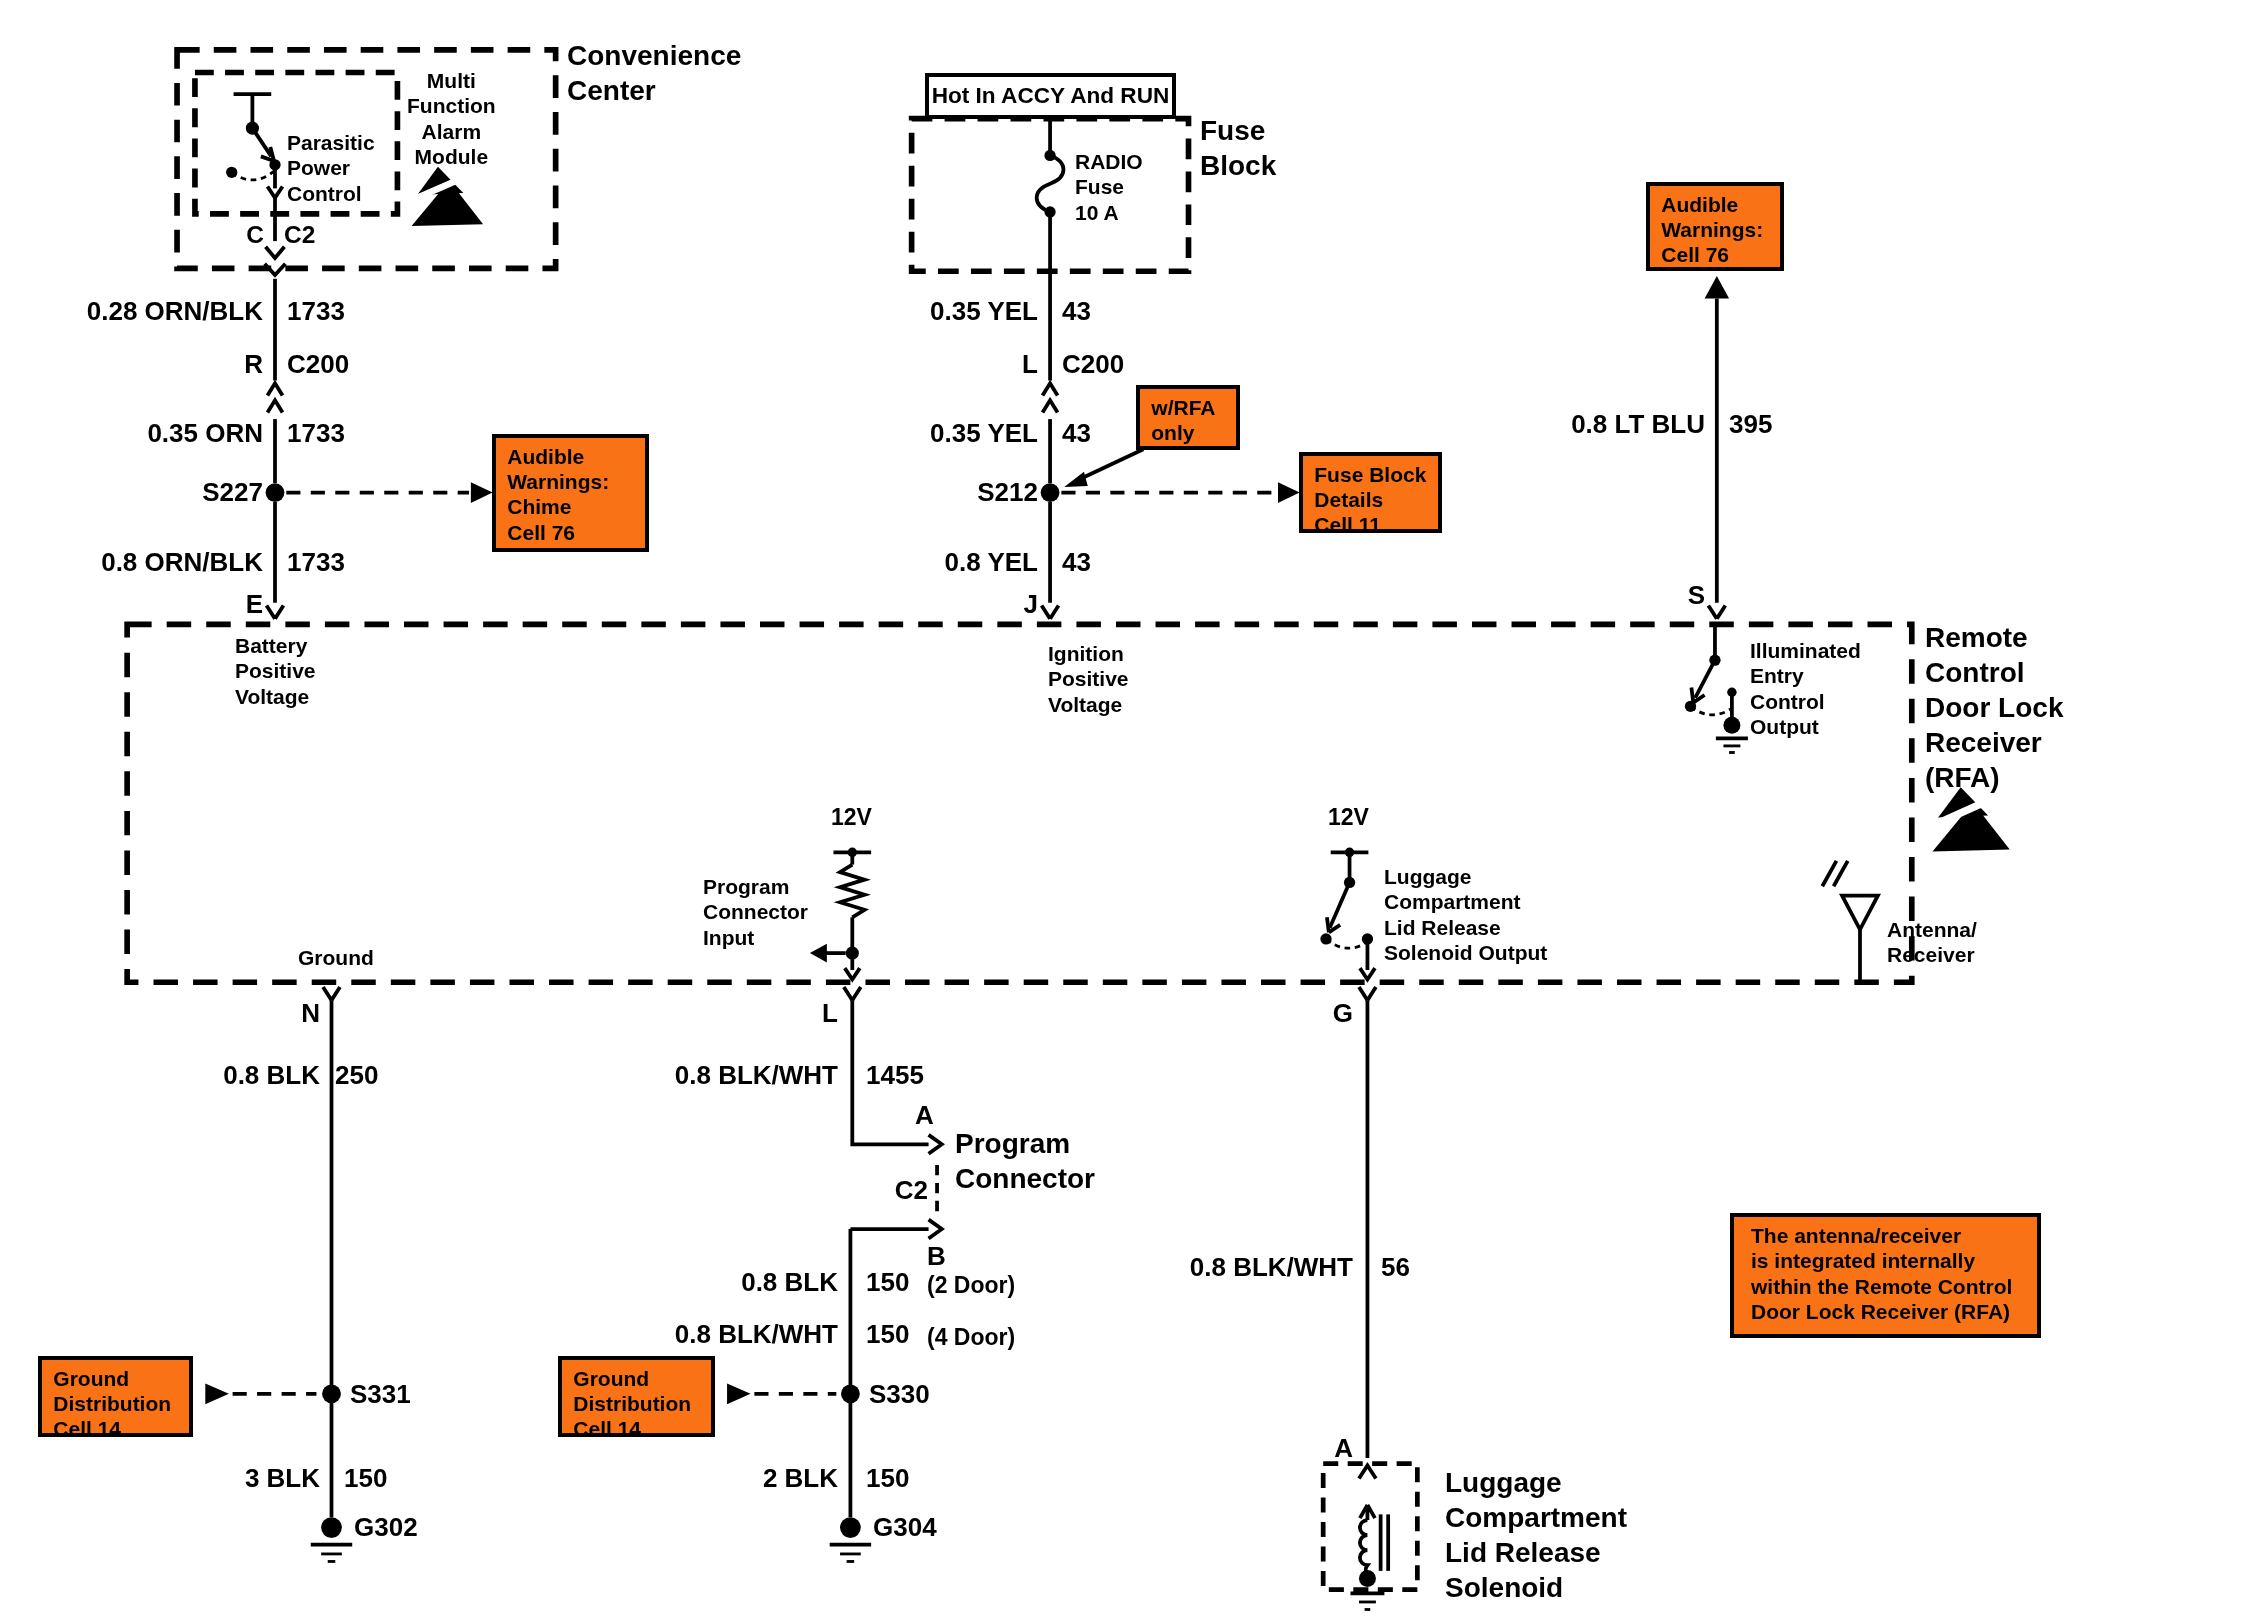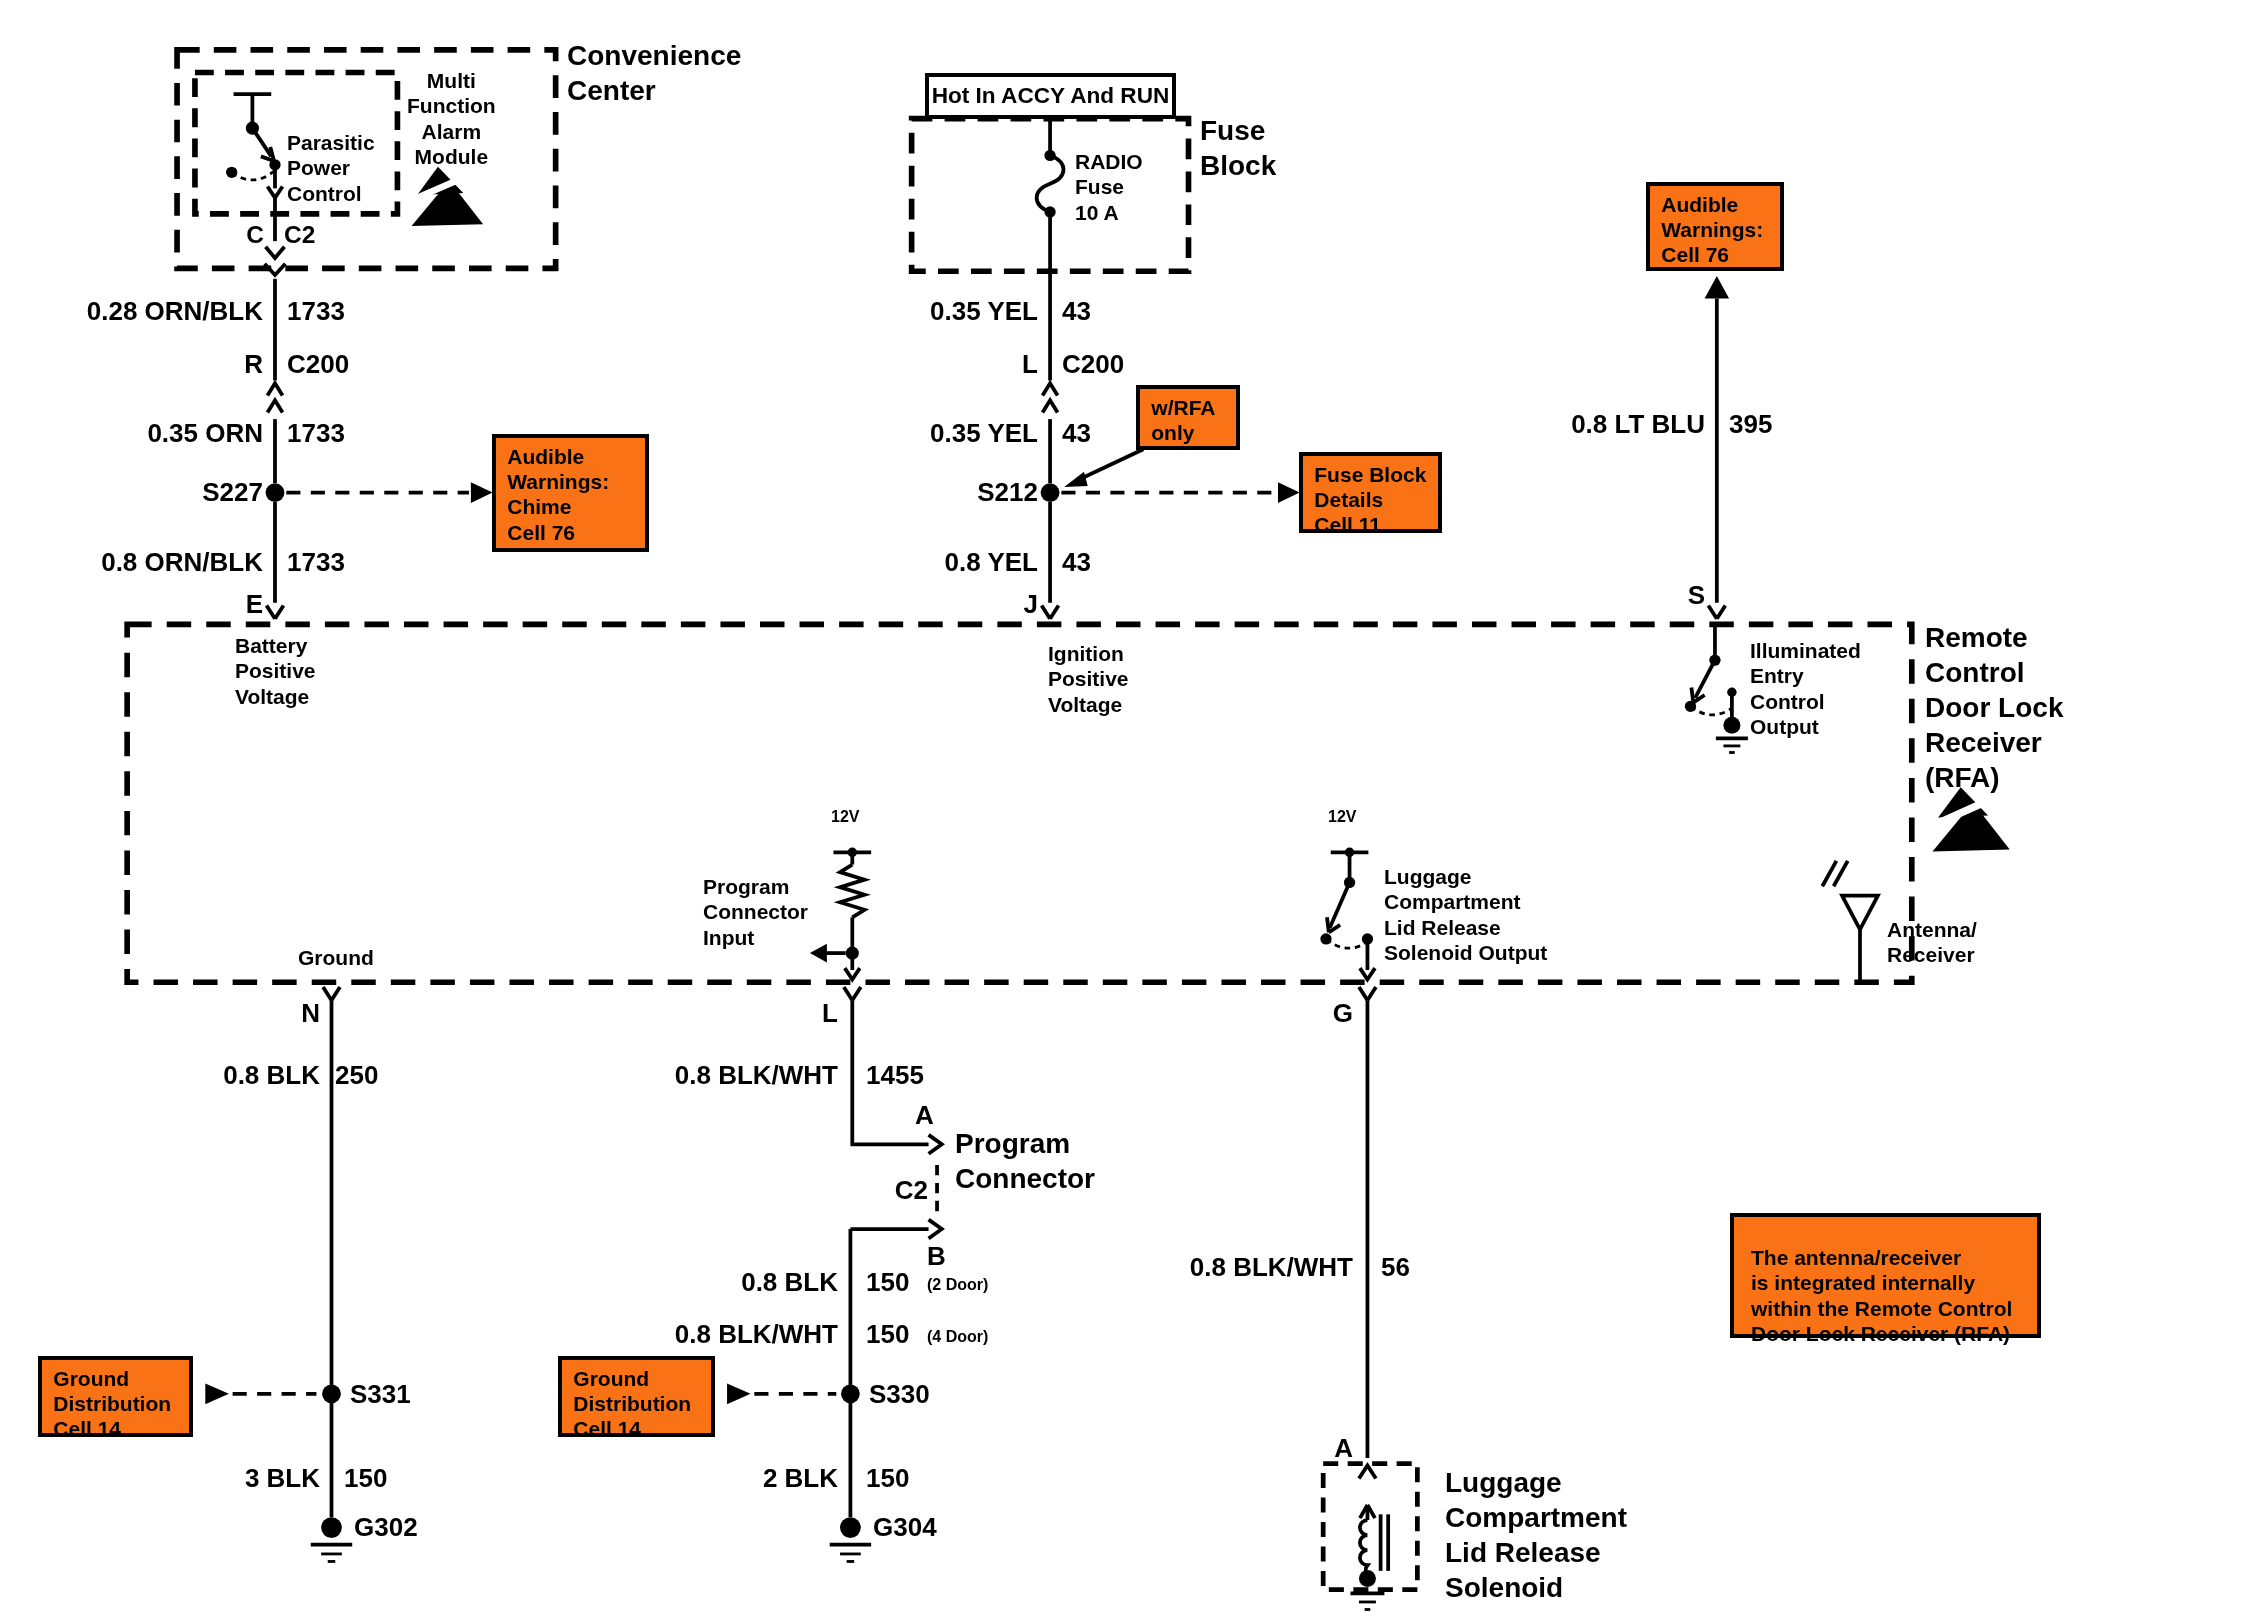--- a/index.html
+++ b/index.html
@@ -4,21 +4,21 @@
 <style>
   html,body{margin:0;padding:0;background:#fff;}
   #canvas{position:relative;width:2264px;height:1618px;background:#ffffff;overflow:hidden;
           font-family:"Liberation Sans", sans-serif;color:#000;}
   svg.wires{position:absolute;left:0;top:0;}
   .lbl{position:absolute;font-weight:bold;color:#000;white-space:pre-line;}
   .fs28{font-size:26px;line-height:31px;}
   .fs30{font-size:28px;line-height:35px;}
   .fs26{font-size:24.5px;line-height:29px;}
   .fs22{font-size:21px;line-height:25.4px;}
-  .fs20{font-size:16px;line-height:22.6px;}
+  .fs20{font-size:23px;line-height:22.6px;}
   .ra{text-align:right;}
   .box{position:absolute;border:4.7px solid #000;background:#f97316;font-weight:bold;
        font-size:21px;line-height:25.4px;white-space:pre-line;padding:5.6px 11.3px;color:#000;}
   .hotbox{position:absolute;border:4.7px solid #000;background:#fff;font-weight:bold;
        font-size:22.6px;color:#000;display:flex;align-items:center;justify-content:center;}
 </style>
 </head>
 <body>
 
 <div id="canvas">
@@ -216,21 +216,21 @@
 Cell 11</div>
 
   <div class="box" style="left:38px;top:1356px;width:155px;height:81px;box-sizing:border-box;">Ground
 Distribution
 Cell 14</div>
 
   <div class="box" style="left:558px;top:1356px;width:157px;height:81px;box-sizing:border-box;">Ground
 Distribution
 Cell 14</div>
 
-  <div class="box" style="left:1730px;top:1213px;width:311px;height:125px;box-sizing:border-box;padding:28px 17px;">The antenna/receiver
+  <div class="box" style="left:1730px;top:1213px;width:311px;height:125px;box-sizing:border-box;padding:6px 17px;">The antenna/receiver
 is integrated internally
 within the Remote Control
 Door Lock Receiver (RFA)</div>
 
   <div class="lbl fs30" style="left:567px;top:38px;">Convenience
 Center</div>
   <div class="lbl fs22" style="left:287px;top:130px;">Parasitic
 Power
 Control</div>
   <div class="lbl fs22" style="left:407px;top:68px;text-align:center;">Multi

